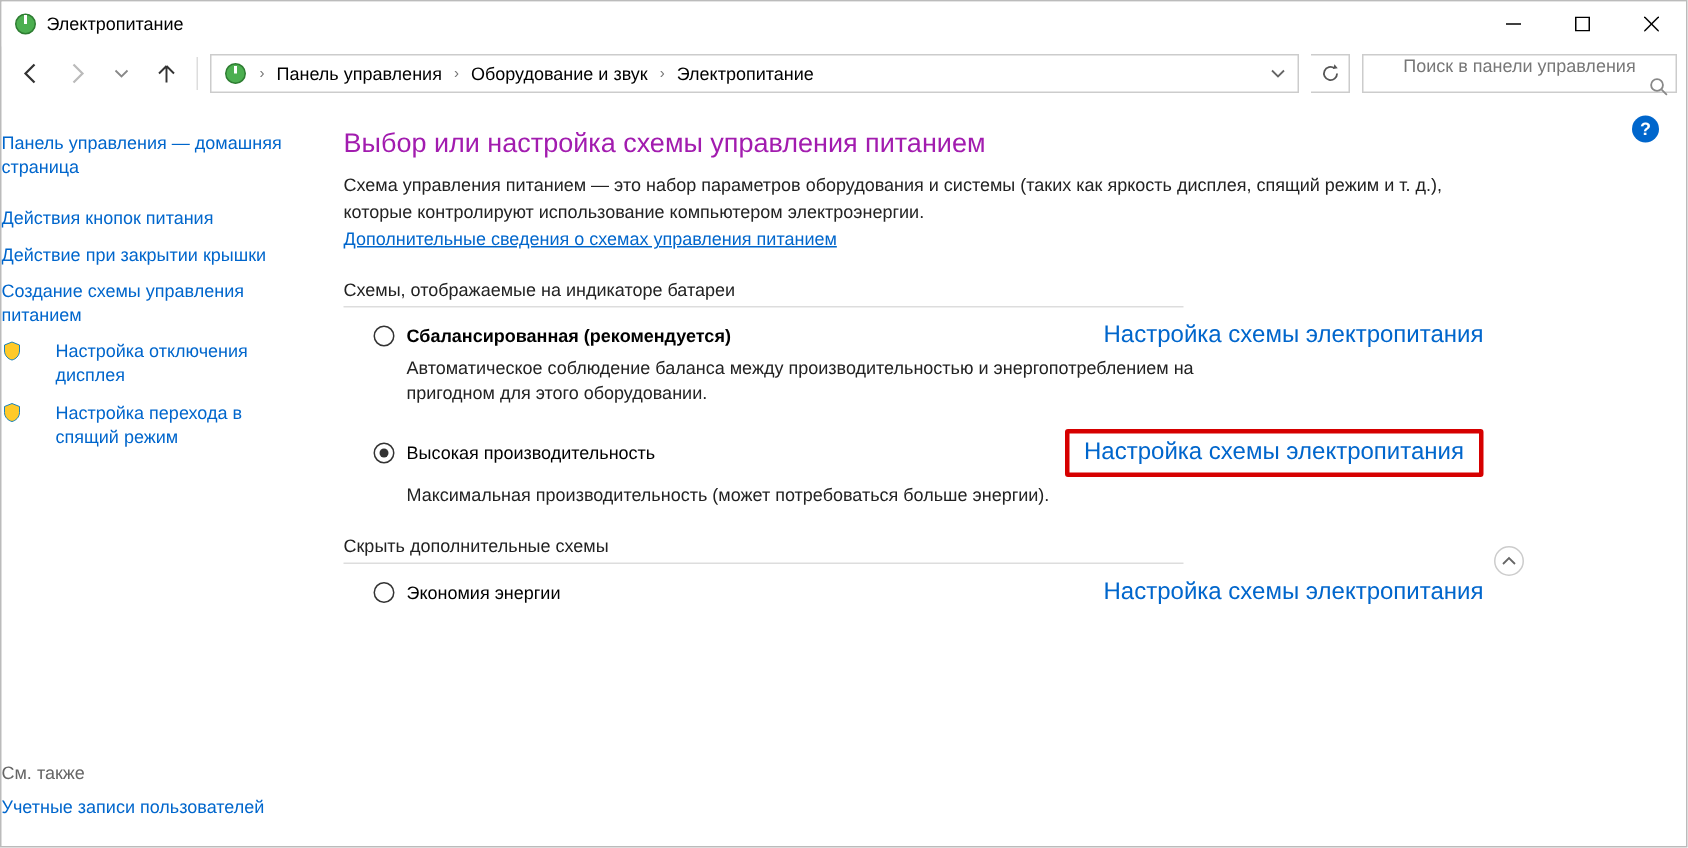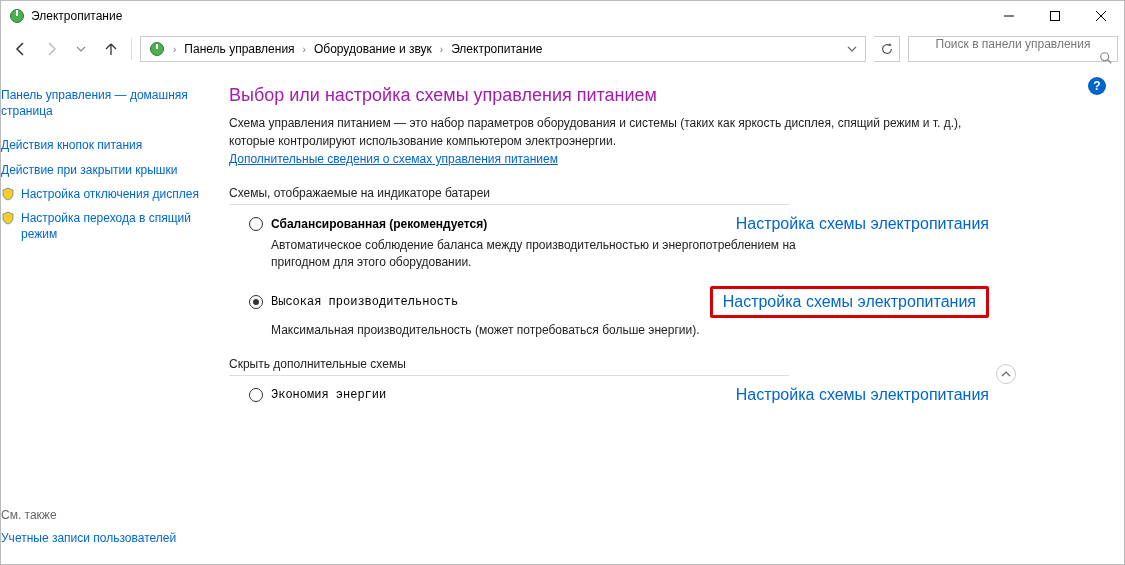--- a/index.html
+++ b/index.html
@@ -92,21 +92,21 @@
     padding: 16px 10px 16px 0;
     display: flex;
     flex-direction: column;
   }
   .sidebar .link {
     color: #0066cc;
     padding: 4px 0;
     cursor: pointer;
     line-height: 1.35;
   }
-  .sidebar .link.icon-link { display: flex; gap: 6px; align-items: flex-start; }
+  .sidebar .link.icon-link { display: flex; gap: 22px; align-items: flex-start; }
   .sidebar .link.icon-link .bullet { width: 14px; height: 14px; margin-top: 1px; flex-shrink: 0; }
   .sidebar .spacer { flex: 1; }
   .sidebar .see-also {
     color: #666; font-size: 12px; padding: 6px 0 4px;
   }
   .main {
     flex: 1;
     padding: 12px 20px 12px 14px;
     position: relative;
   }
@@ -150,21 +150,21 @@
     width: 14px; height: 14px;
     border: 1px solid #333; border-radius: 50%;
     margin-right: 8px;
     display: flex; align-items: center; justify-content: center;
     flex-shrink: 0;
   }
   .plan-head .radio.checked::after {
     content: ""; width: 6px; height: 6px; background: #333; border-radius: 50%;
   }
   .plan-head .plan-name { font-weight: 700; font-size: 12px; }
-  .plan-head .plan-name.normal { font-weight: 400; font-family: Liberation Mono, monospace; }
+  .plan-head .plan-name.normal { font-weight: 400; }
   .plan-head .settings-link {
     margin-left: auto;
     color: #0066cc;
     cursor: pointer;
     font-size: 16px;
   }
   .plan-head .settings-link.highlighted {
     border: 3px solid #d60000;
     padding: 4px 10px;
     border-radius: 2px;
@@ -289,20 +289,21 @@
     </span>
   </div>
 </div>
 
 <div class="content">
   <div class="sidebar">
     <div class="link">Панель управления — домашняя страница</div>
     <div style="height:10px"></div>
     <div class="link">Действия кнопок питания</div>
     <div class="link">Действие при закрытии крышки</div>
+    <div class="link">Создание схемы управления питанием</div>
     <div class="link icon-link">
       <span class="bullet">
         <svg viewBox="0 0 14 14" width="14" height="14">
             <path d="M7 1 L12 3 V7 C12 10 9.5 12.5 7 13 C4.5 12.5 2 10 2 7 V3 Z" fill="#ffca28" stroke="#0277bd" stroke-width="0.6"></path>
           </svg>
       </span>
       <span>Настройка отключения дисплея</span>
     </div>
     <div class="link icon-link">
       <span class="bullet">

